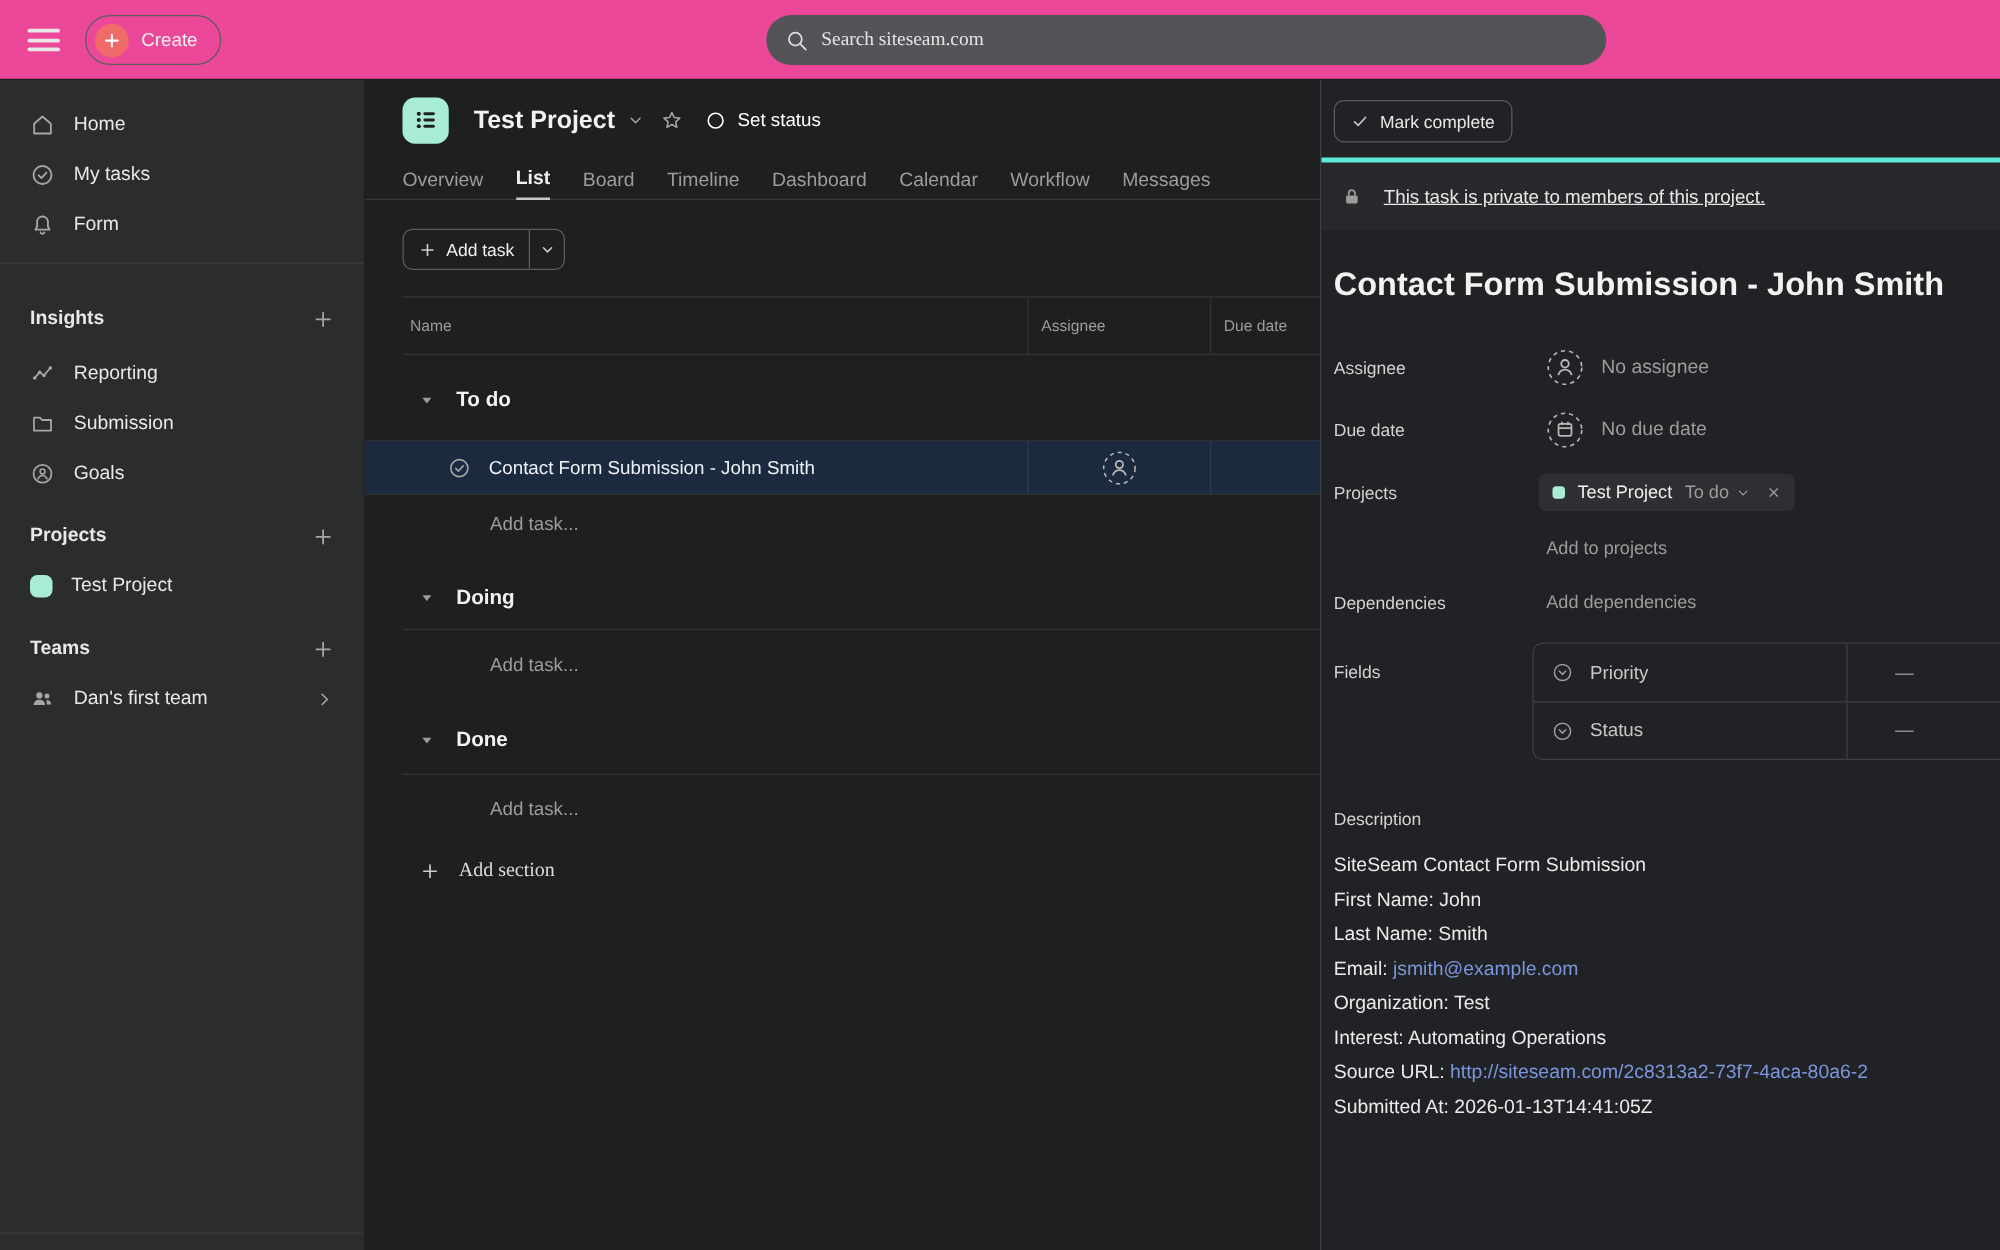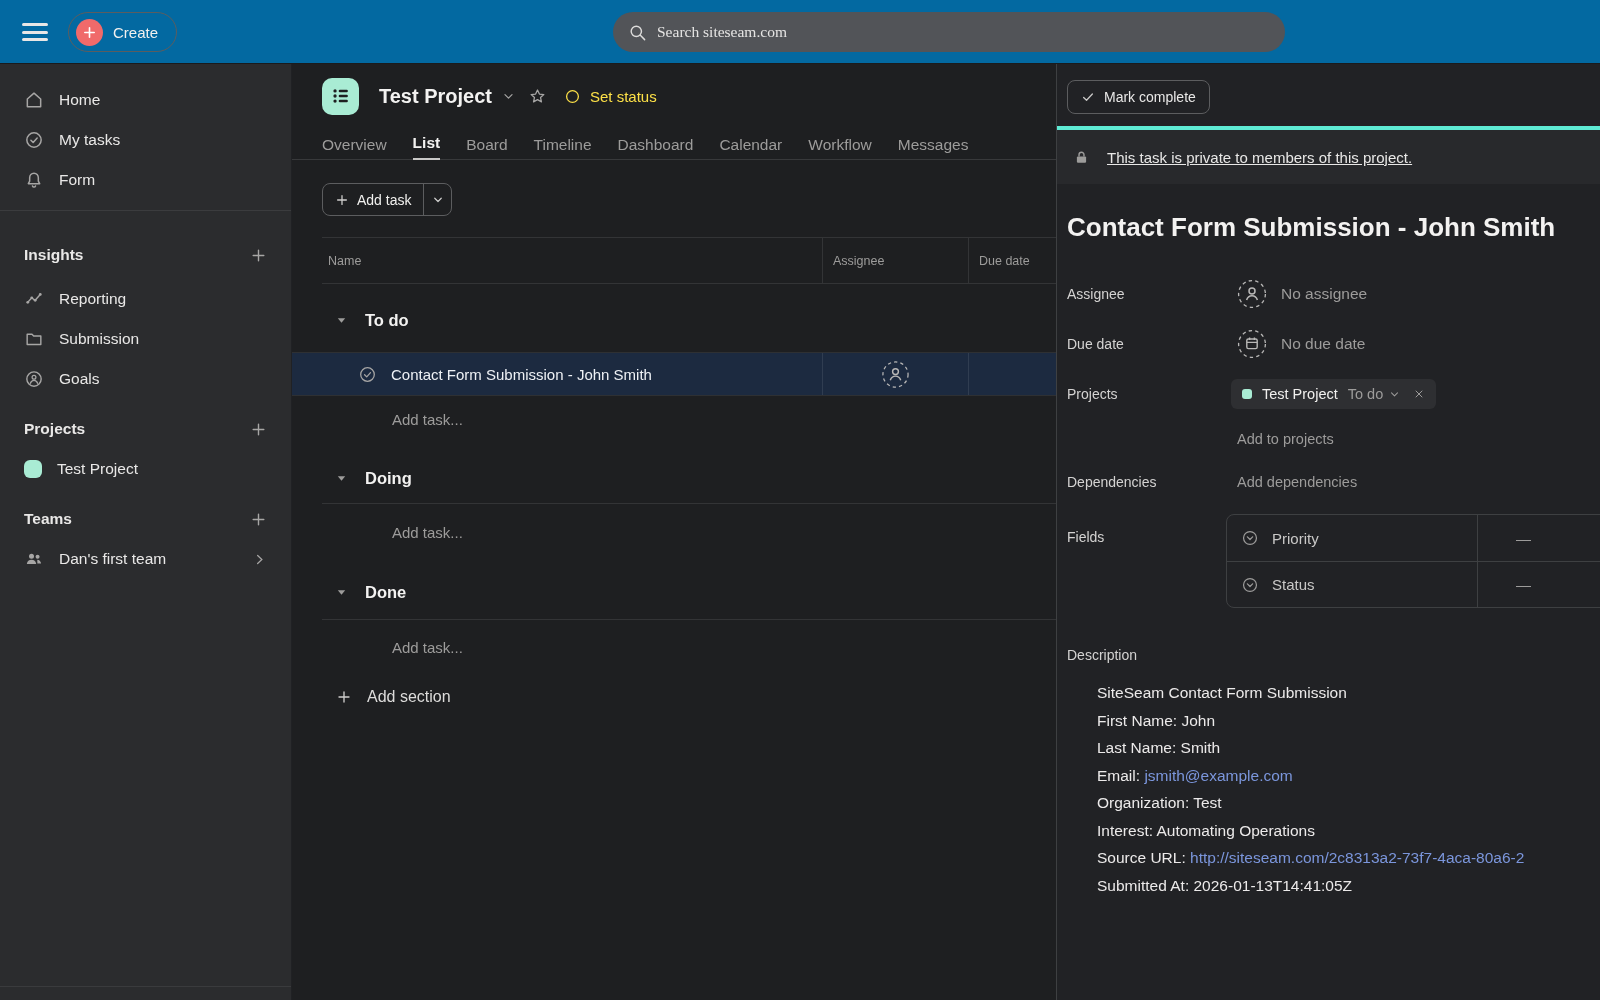--- a/index.html
+++ b/index.html
@@ -5,21 +5,21 @@
   * { margin:0; padding:0; box-sizing:border-box; }
   html,body { background:#141517; }
   .app {
     position:relative; width:1600px; height:1000px; overflow:hidden;
     background:#1e1f21; color:#e9e8e7;
     font-family:"Liberation Sans", sans-serif;
   }
   svg { display:block; }
 
   
-  .topbar { position:absolute; left:0; top:0; width:1600px; height:64px; background:#0369a1; border-bottom:1px solid #1a1b1d; z-index:5; }
+  .topbar { position:absolute; left:0; top:0; width:1600px; height:64px; background:#ec4899; border-bottom:1px solid #1a1b1d; z-index:5; }
   .hamburger { position:absolute; left:22px; top:23px; width:26px; height:18px; display:flex; flex-direction:column; justify-content:space-between; cursor:pointer; }
   .hamburger i { display:block; height:3px; background:#e8e7e6; border-radius:2px; }
   .create-btn { position:absolute; left:68px; top:12px; height:40px; border:1px solid #5c5d5f; border-radius:20px; display:flex; align-items:center; gap:10px; padding:0 18px 0 7px; cursor:pointer; }
   .create-plus { width:27px; height:27px; border-radius:50%; background:#F06A6A; color:#fff; display:flex; align-items:center; justify-content:center; }
   .create-label { font-size:15px; color:#f1f0ee; }
   .search-pill { position:absolute; left:613px; top:12px; width:672px; height:40px; background:#525458; border-radius:20px; display:flex; align-items:center; gap:10px; padding:0 15px; cursor:text; }
   .search-pill svg { color:#dddcdb; flex:none; }
   .search-pill input { flex:1; background:transparent; border:none; outline:none; font-size:15.5px; color:#f1f0ee; font-family:Liberation Serif, serif; }
   .search-pill input::placeholder { color:#e6e5e4; opacity:1; }
 
@@ -38,21 +38,21 @@
   .nav-item .chev-r { margin-left:auto; color:#a7a6a5; }
 
   
   .main { position:absolute; left:292px; top:64px; width:764px; height:936px; background:#1e1f21; overflow:hidden; }
   .main-header { position:absolute; left:0; top:0; width:764px; height:96px; border-bottom:1px solid #38393b; }
   .proj-title-row { position:absolute; left:30px; top:13px; height:38px; display:flex; align-items:center; }
   .proj-icon { width:37px; height:37px; border-radius:10px; background:#A9ECD4; color:#1e1f21; display:flex; align-items:center; justify-content:center; flex:none; }
   .proj-title { margin-left:20px; font-size:20px; font-weight:700; color:#f3f2f1; }
   .title-chev { margin-left:10px; color:#a7a6a5; cursor:pointer; }
   .star-btn { margin-left:13px; color:#a7a6a5; cursor:pointer; }
-  .set-status { margin-left:17px; display:flex; align-items:center; gap:9px; color:#fde047; font-size:15px; cursor:pointer;justify-content:center; }
+  .set-status { margin-left:17px; display:flex; align-items:center; gap:9px; color:#ffffff; font-size:15px; cursor:pointer;justify-content:center; }
   .tabs { position:absolute; left:30px; top:64px; height:32px; width:711px; overflow:hidden; display:flex; gap:26px; }
   .tab { height:32px; display:flex; align-items:center; font-size:15.5px; color:#9d9c9b; cursor:pointer; white-space:nowrap; padding-top:1px; }
   .tab.active { color:#f3f2f1; font-weight:700; border-bottom:2.5px solid #c9c8c7; padding-top:0; }
 
   .addtask-btn { position:absolute; left:30px; top:119px; height:33px; display:inline-flex; align-items:stretch; border:1px solid #5c5d5f; border-radius:8px; overflow:hidden; }
   .addtask-main { display:flex; align-items:center; gap:8px; padding:0 12px; font-size:14px; color:#f1f0ee; cursor:pointer; }
   .addtask-main svg { color:#cfcecd; }
   .addtask-caret { width:28px; display:flex; align-items:center; justify-content:center; border-left:1px solid #5c5d5f; color:#cfcecd; cursor:pointer; }
 
   .table-head { position:absolute; left:30px; right:0; top:173px; height:47px; border-top:1px solid #333436; border-bottom:1px solid #333436; display:flex; align-items:stretch; font-size:12.5px; color:#9d9c9b; }
@@ -68,21 +68,21 @@
 
   .task-row { position:absolute; left:0; right:0; top:288px; height:44px; background:#1C2A40; border-top:1px solid #2e3033; border-bottom:1px solid #2e3033; cursor:pointer; }
   .task-row .chk { position:absolute; left:66px; top:12px; color:#a7a6a5; cursor:pointer; }
   .task-row .tname { position:absolute; left:99px; top:0; height:100%; display:flex; align-items:center; font-size:15px; color:#eef1f5; }
   .row-vline { position:absolute; top:0; bottom:0; width:1px; background:rgba(255,255,255,0.09); }
   .cell-icon { position:absolute; top:7px; color:#b9b8b7; cursor:pointer; }
 
   .inline-add { position:absolute; left:100px; height:38px; display:flex; align-items:center; font-size:15px; color:#9d9c9b; cursor:text; }
   .add-section { position:absolute; left:44px; top:613px; height:40px; display:flex; align-items:center; gap:15px; cursor:pointer; }
   .add-section svg { color:#cfcecd; }
-  .add-section .lbl { font-size:16px; color:#dddcdb; }
+  .add-section .lbl { font-size:16px; color:#dddcdb;font-family:Liberation Serif, serif; }
 
   
   .task-panel { position:absolute; left:1056px; top:64px; width:544px; height:936px; background:#212225; border-left:1px solid #3e4042; overflow:hidden; }
   .panel-top { position:relative; height:66px; border-bottom:4px solid #5eead4; }
   .mark-complete { position:absolute; left:10px; top:16px; height:34px; border:1px solid #5c5d5f; border-radius:8px; display:flex; align-items:center; gap:9px; padding:0 13px; font-size:14px; color:#e9e8e7; cursor:pointer; background:transparent; }
   .mark-complete svg { color:#c9c8c7; }
   .privacy-banner { height:54px; background:#28292c; display:flex; align-items:center; gap:17px; padding:0 16px; font-size:15px; color:#e9e8e7;text-decoration:underline; }
   .privacy-banner svg { color:#9d9c9b; flex:none; }
 
   .panel-title { position:absolute; left:10px; right:0; top:148px; font-size:26px; font-weight:700; color:#f3f2f1; white-space:nowrap; overflow:hidden; cursor:text; }
@@ -100,21 +100,21 @@
   .chip-x { color:#9d9c9b; margin-left:3px; cursor:pointer; }
 
   .fields-table { position:absolute; left:169px; top:450px; width:600px; border:1px solid #3e4042; border-radius:8px; }
   .field-row { height:46px; display:flex; align-items:stretch; cursor:pointer; }
   .field-row + .field-row { border-top:1px solid #3e4042; }
   .field-name { width:250px; display:flex; align-items:center; gap:13px; padding-left:14px; font-size:15px; color:#c9c8c7; }
   .field-name svg { color:#9d9c9b; }
   .field-value { flex:1; border-left:1px solid #3e4042; display:flex; align-items:center; padding-left:38px; font-size:15px; color:#9d9c9b; }
 
   .desc-label { position:absolute; left:10px; top:576px; height:30px; display:flex; align-items:center; font-size:14px; color:#d4d3d2; }
-  .desc { position:absolute; left:10px; right:12px; top:615px; cursor:text;margin-left:30px; }
+  .desc { position:absolute; left:10px; right:12px; top:615px; cursor:text; }
   .desc p { height:27.5px; line-height:27.5px; font-size:15.5px; color:#eceaea; white-space:nowrap; overflow:hidden; }
   .desc a { color:#7B96DC; text-decoration:none; cursor:pointer; }
 </style>
 </head>
 <body>
 
 <div class="app">
 
   <div class="topbar">
     <div class="hamburger">

